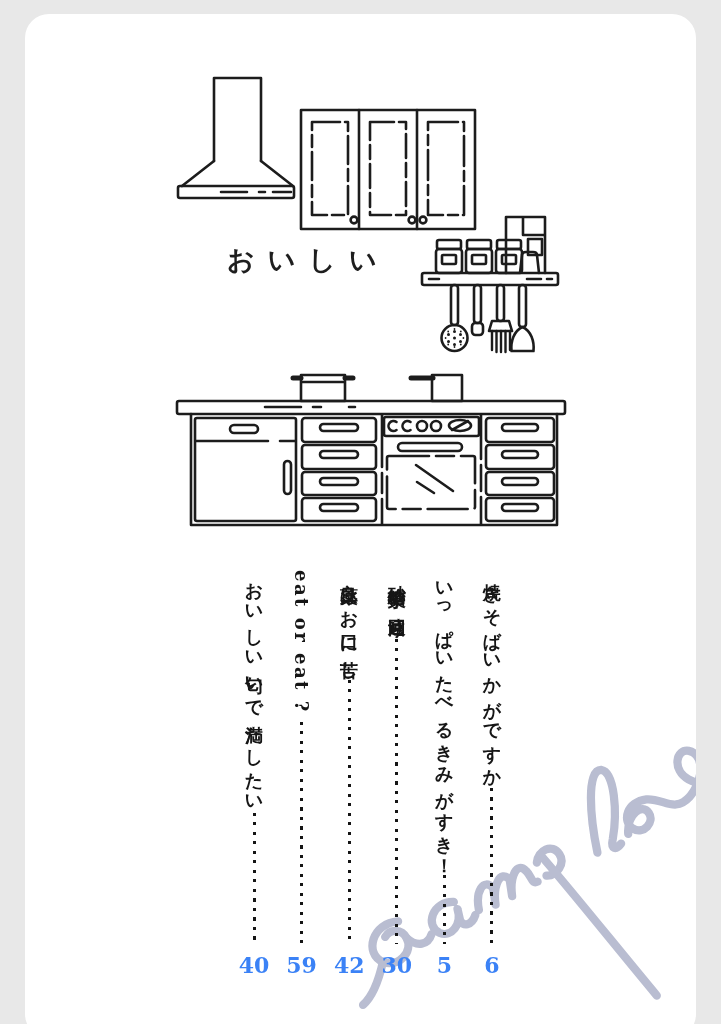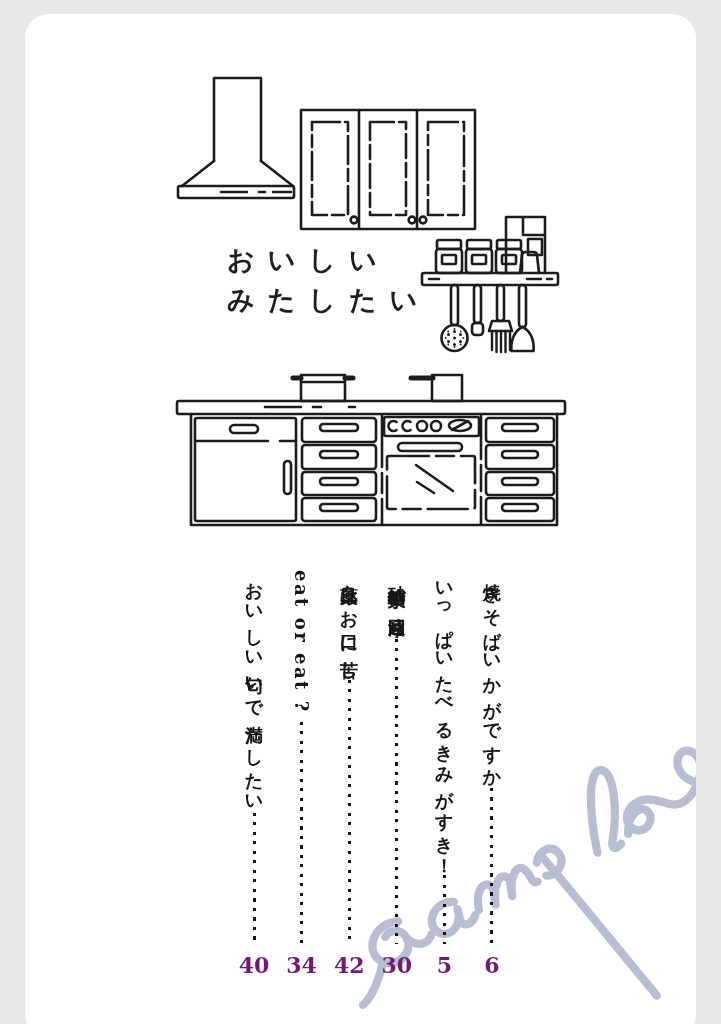--- a/index.html
+++ b/index.html
@@ -41,21 +41,21 @@
     font-size:18px;font-weight:700;letter-spacing:2.5px;
     line-height:1.1;white-space:nowrap;color:#161616;
   }
   .toc-leader{
     flex:1 1 auto;width:3px;min-height:18px;margin:8px 0 10px;
     background:repeating-linear-gradient(to bottom,
       #151515 0px,#151515 3px,transparent 3px,transparent 9.5px);
   }
   .toc-page{
     font-family:"DejaVu Serif","Liberation Serif",serif;
-    font-size:22px;font-weight:700;line-height:1;color:#701a75;
+    font-size:22px;font-weight:700;line-height:1;color:#3b82f6;
   }
 </style>
 </head>
 <body>
 
 <div class="page">
 
   <svg class="watermark" viewBox="0 0 721 1024" aria-hidden="true">
     <g transform="translate(352,948) rotate(-27) scale(1.33)" fill="none" stroke="#b9bdd1" stroke-width="6.2" stroke-linecap="round" stroke-linejoin="round">
       <path d="M4,2 C-6,14 -16,22 -24,24"></path>
@@ -191,21 +191,20 @@
         <rect x="477" y="410" width="36" height="7" rx="3.5"></rect>
         <rect x="477" y="437" width="36" height="7" rx="3.5"></rect>
         <rect x="477" y="464" width="36" height="7" rx="3.5"></rect>
         <rect x="477" y="490" width="36" height="7" rx="3.5"></rect>
       </g>
     </g>
   </svg>
 
   <div class="title">
     <div>おいしい</div>
-    <div>みたしたい</div>
   </div>
 
   <div class="toc">
     <div class="toc-entry">
       <span class="toc-title">焼きそばいかがですか</span>
       <span class="toc-leader"></span>
       <span class="toc-page">6</span>
     </div>
     <div class="toc-entry">
       <span class="toc-title">いっぱいたべるきみがすき！</span>
@@ -218,21 +217,21 @@
       <span class="toc-page">30</span>
     </div>
     <div class="toc-entry">
       <span class="toc-title">良薬はお口に苦し</span>
       <span class="toc-leader"></span>
       <span class="toc-page">42</span>
     </div>
     <div class="toc-entry">
       <span class="toc-title">eat or eat ?</span>
       <span class="toc-leader"></span>
-      <span class="toc-page">34</span>
+      <span class="toc-page">59</span>
     </div>
     <div class="toc-entry">
       <span class="toc-title">おいしい匂いで満たしたい</span>
       <span class="toc-leader"></span>
       <span class="toc-page">40</span>
     </div>
   </div>
 
 </div>
 

